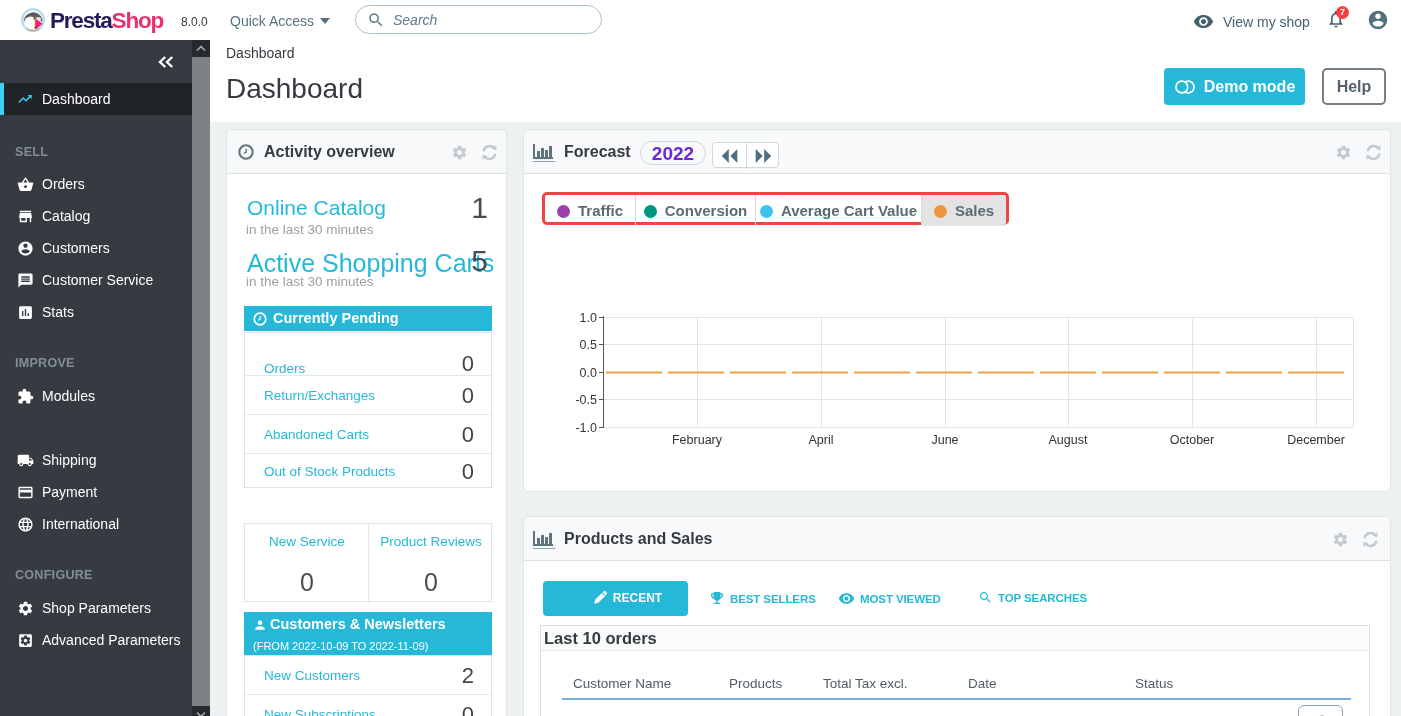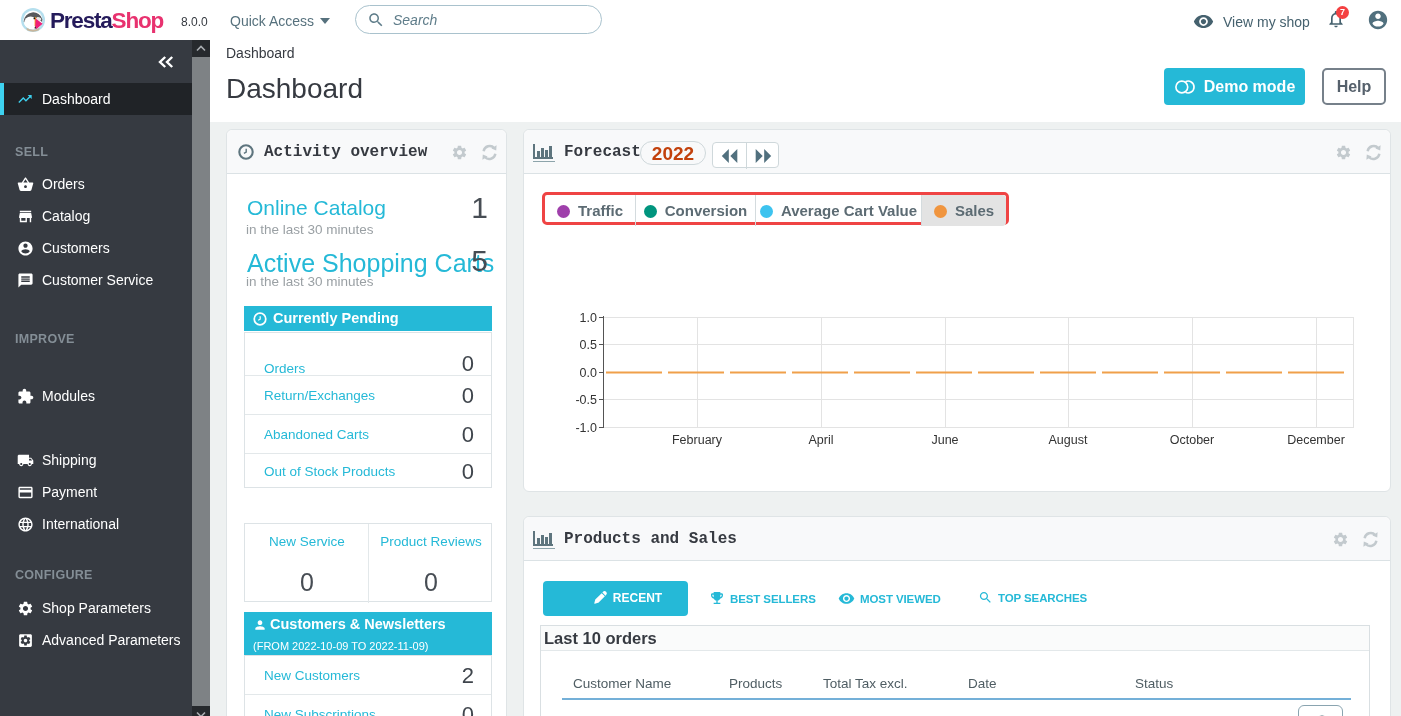--- a/index.html
+++ b/index.html
@@ -42,21 +42,21 @@
 
 #main { position:absolute; left:210px; top:40px; width:1191px; height:676px; background:#eef1f1; }
 #whiteband { position:absolute; left:0; top:0; width:1191px; height:82px; background:#fff; }
 #breadcrumb { position:absolute; left:16px; top:5px; font-size:14px; color:#363a41; }
 #pagetitle { position:absolute; left:16px; top:33px; font-size:28px; color:#363a41;}
 #demobtn { position:absolute; left:954px; top:28px; width:141px; height:37px; background:#25b9d7; border-radius:4px; color:#fff; font-size:16px; font-weight:bold; text-align:center; line-height:37px; }
 #helpbtn { position:absolute; left:1112px; top:28px; width:64px; height:37px; background:#fff; border:2px solid #76808a; border-radius:5px; color:#56616c; font-size:16px; font-weight:bold; text-align:center; line-height:33px; }
 
 .panel { position:absolute; background:#fff; border:1px solid #dfe4e6; border-radius:6px; }
 .phead { position:relative; height:44px; background:#f8f9fa; border-bottom:1px solid #dbe2e5; border-radius:6px 6px 0 0; }
-.phead .ttl { position:absolute; top:13px; font-size:16px; font-weight:bold; color:#363a41;font-family:Liberation Mono, monospace; }
+.phead .ttl { position:absolute; top:13px; font-size:16px; font-weight:bold; color:#363a41; }
 .phead .gear { position:absolute; top:14px; }
 .phead .sync { position:absolute; top:14px; }
 
 
 #actpanel { left:16px; top:89px; width:281px; height:640px; }
 .tealband { position:absolute; background:#25b9d7; color:#fff; font-size:14.5px; font-weight:bold; line-height:25px; }
 .listbox { position:absolute; border:1px solid #dde3e6; background:#fff; }
 .lrow { position:relative; border-bottom:1px solid #e3e8ea; }
 .ll { position:absolute; left:19px; font-size:13.5px; color:#25b9d7; }
 .ln { position:absolute; right:17px; font-size:22px; color:#3f454c; }
@@ -143,21 +143,27 @@
             <path fill="#fff" d="M12 2C6.48 2 2 6.48 2 12s4.48 10 10 10 10-4.48 10-10S17.52 2 12 2zm0 3c1.66 0 3 1.34 3 3s-1.34 3-3 3-3-1.34-3-3 1.34-3 3-3zm0 14.2c-2.5 0-4.71-1.28-6-3.22.03-1.99 4-3.08 6-3.08 1.99 0 5.97 1.09 6 3.08-1.29 1.94-3.5 3.22-6 3.22z"></path>
           </svg></span>
         <span class="lb">Customers</span>
       </div>
     <div class="navitem" style="top:224px;">
         <span class="ic"><svg width="17" height="17" viewBox="0 0 24 24">
             <path fill="#fff" d="M20 2H4c-1.1 0-2 .9-2 2v18l4-4h14c1.1 0 2-.9 2-2V4c0-1.1-.9-2-2-2zm-2 12H6v-2h12v2zm0-3H6V9h12v2zm0-3H6V6h12v2z"></path>
           </svg></span>
         <span class="lb">Customer Service</span>
       </div>
-    <div class="navsec" style="top:292px;">IMPROVE</div>
+    <div class="navitem" style="top:256px;">
+        <span class="ic"><svg width="17" height="17" viewBox="0 0 24 24">
+            <path fill="#fff" d="M19 3H5c-1.1 0-2 .9-2 2v14c0 1.1.9 2 2 2h14c1.1 0 2-.9 2-2V5c0-1.1-.9-2-2-2zM9 17H7v-7h2v7zm4 0h-2V7h2v10zm4 0h-2v-4h2v4z"></path>
+          </svg></span>
+        <span class="lb">Stats</span>
+      </div>
+    <div class="navsec" style="top:316px;">IMPROVE</div>
     <div class="navitem" style="top:340px;">
         <span class="ic"><svg width="17" height="17" viewBox="0 0 24 24">
             <path fill="#fff" d="M20.5 11H19V7c0-1.1-.9-2-2-2h-4V3.5C13 2.12 11.88 1 10.5 1S8 2.12 8 3.5V5H4c-1.1 0-1.99.9-1.99 2v3.8H3.5c1.49 0 2.7 1.21 2.7 2.7s-1.21 2.7-2.7 2.7H2V20c0 1.1.9 2 2 2h3.8v-1.5c0-1.49 1.21-2.7 2.7-2.7 1.49 0 2.7 1.21 2.7 2.7V22H17c1.1 0 2-.9 2-2v-4h1.5c1.38 0 2.5-1.12 2.5-2.5S21.88 11 20.5 11z"></path>
           </svg></span>
         <span class="lb">Modules</span>
       </div>
     <div class="navitem" style="top:404px;">
         <span class="ic"><svg width="17" height="17" viewBox="0 0 24 24">
             <path fill="#fff" d="M20 8h-3V4H3c-1.1 0-2 .9-2 2v11h2c0 1.66 1.34 3 3 3s3-1.34 3-3h6c0 1.66 1.34 3 3 3s3-1.34 3-3h2v-5l-3-4zM6 18.5c-.83 0-1.5-.67-1.5-1.5s.67-1.5 1.5-1.5 1.5.67 1.5 1.5-.67 1.5-1.5 1.5zm13.5-9l1.96 2.5H17V9.5h2.5zm-1.5 9c-.83 0-1.5-.67-1.5-1.5s.67-1.5 1.5-1.5 1.5.67 1.5 1.5-.67 1.5-1.5 1.5z"></path>
           </svg></span>
@@ -294,21 +300,21 @@
               <rect x="0" y="0" width="2" height="15"></rect>
               <rect x="0" y="13" width="20" height="2"></rect>
               <rect x="4" y="7" width="3" height="6"></rect>
               <rect x="8" y="4" width="3" height="9"></rect>
               <rect x="12" y="6" width="3" height="7"></rect>
               <rect x="16" y="2" width="3" height="11"></rect>
               <rect x="0" y="17" width="22" height="1" fill="#8da4ab"></rect>
             </g>
         </svg>
         <span class="ttl" style="left:40px; font-weight:600;">Forecast</span>
-        <div class="abs" style="left:116px; top:11px; width:66px; height:24px; border:1px solid #cfd8db; border-radius:12px; text-align:center; font-size:19px; font-weight:bold; color:#c2410c; line-height:23px;">2022</div>
+        <div class="abs" style="left:116px; top:11px; width:66px; height:24px; border:1px solid #cfd8db; border-radius:12px; text-align:center; font-size:19px; font-weight:bold; color:#6d28d9; line-height:23px;">2022</div>
         <div class="abs" style="left:188px; top:12px; width:67px; height:26px; border:1px solid #cfd8db; border-radius:4px; background:#fff;">
           <div class="abs" style="left:33px; top:0; width:1px; height:26px; background:#cfd8db;"></div>
           <svg class="abs" style="left:6px; top:4px;" width="22" height="18" viewBox="0 0 22 18">
               <g fill="#51707e">
                 <path d="M9.8 2 L2.8 9 L9.8 16 Z"></path>
                 <path d="M18.3 2 L11.3 9 L18.3 16 Z"></path>
               </g>
             </svg>
           <svg class="abs" style="left:39px; top:4px;" width="22" height="18" viewBox="0 0 22 18">
               <g fill="#51707e">

